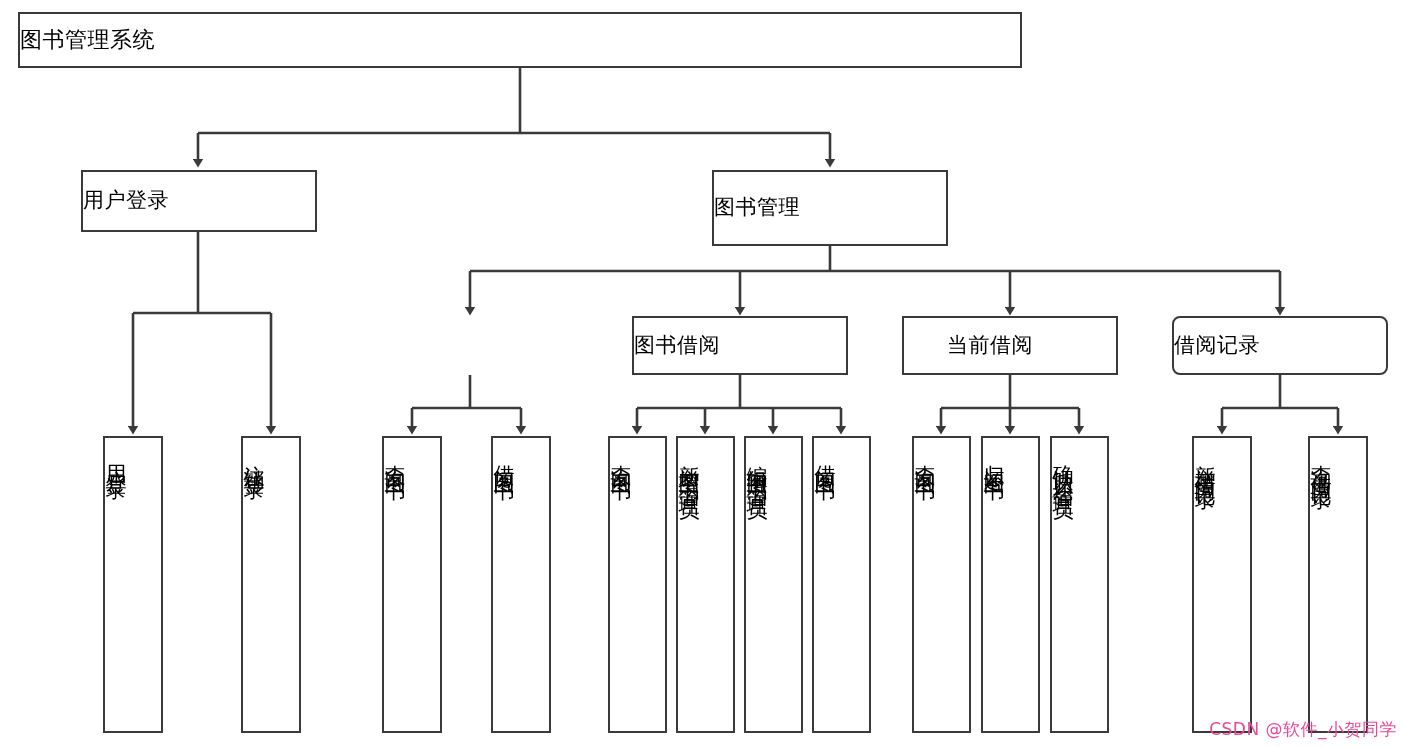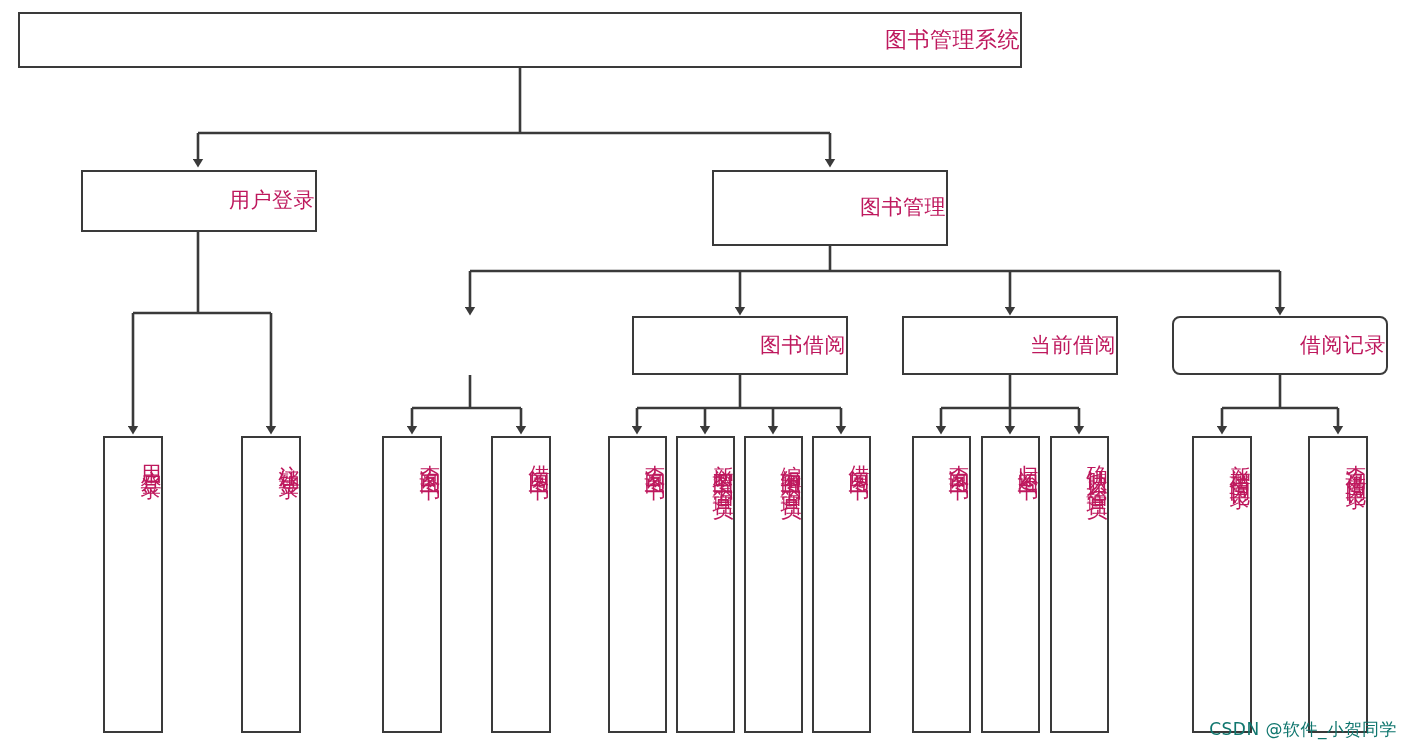--- a/index.html
+++ b/index.html
@@ -25,22 +25,22 @@
     height: 747px;
     pointer-events: none;
   }
   .node {
     position: absolute;
     box-sizing: border-box;
     border: 2px solid #3a3a3a;
     background: #ffffff;
     display: flex;
     align-items: center;
-    justify-content: flex-end;
-    color: #be185d;
+    justify-content: flex-start;
+    color: #000000;
   }
   .node .label {
     display: block;
     text-align: center;
     line-height: 1.12;
   }
   
   .node.horiz .label {
     font-size: 21px;
     letter-spacing: 0.5px;
@@ -60,21 +60,21 @@
     font-size: 21px;
     line-height: 1.0;
     letter-spacing: 5px;
     white-space: nowrap;
   }
   .watermark {
     position: absolute;
     right: 8px;
     bottom: 6px;
     font-size: 17px;
-    color: #0f766e;
+    color: #ec4899;
     letter-spacing: 0.5px;
     white-space: nowrap;
     user-select: none;
   }
 </style>
 </head>
 <body>
 
 <div id="canvas">
 

